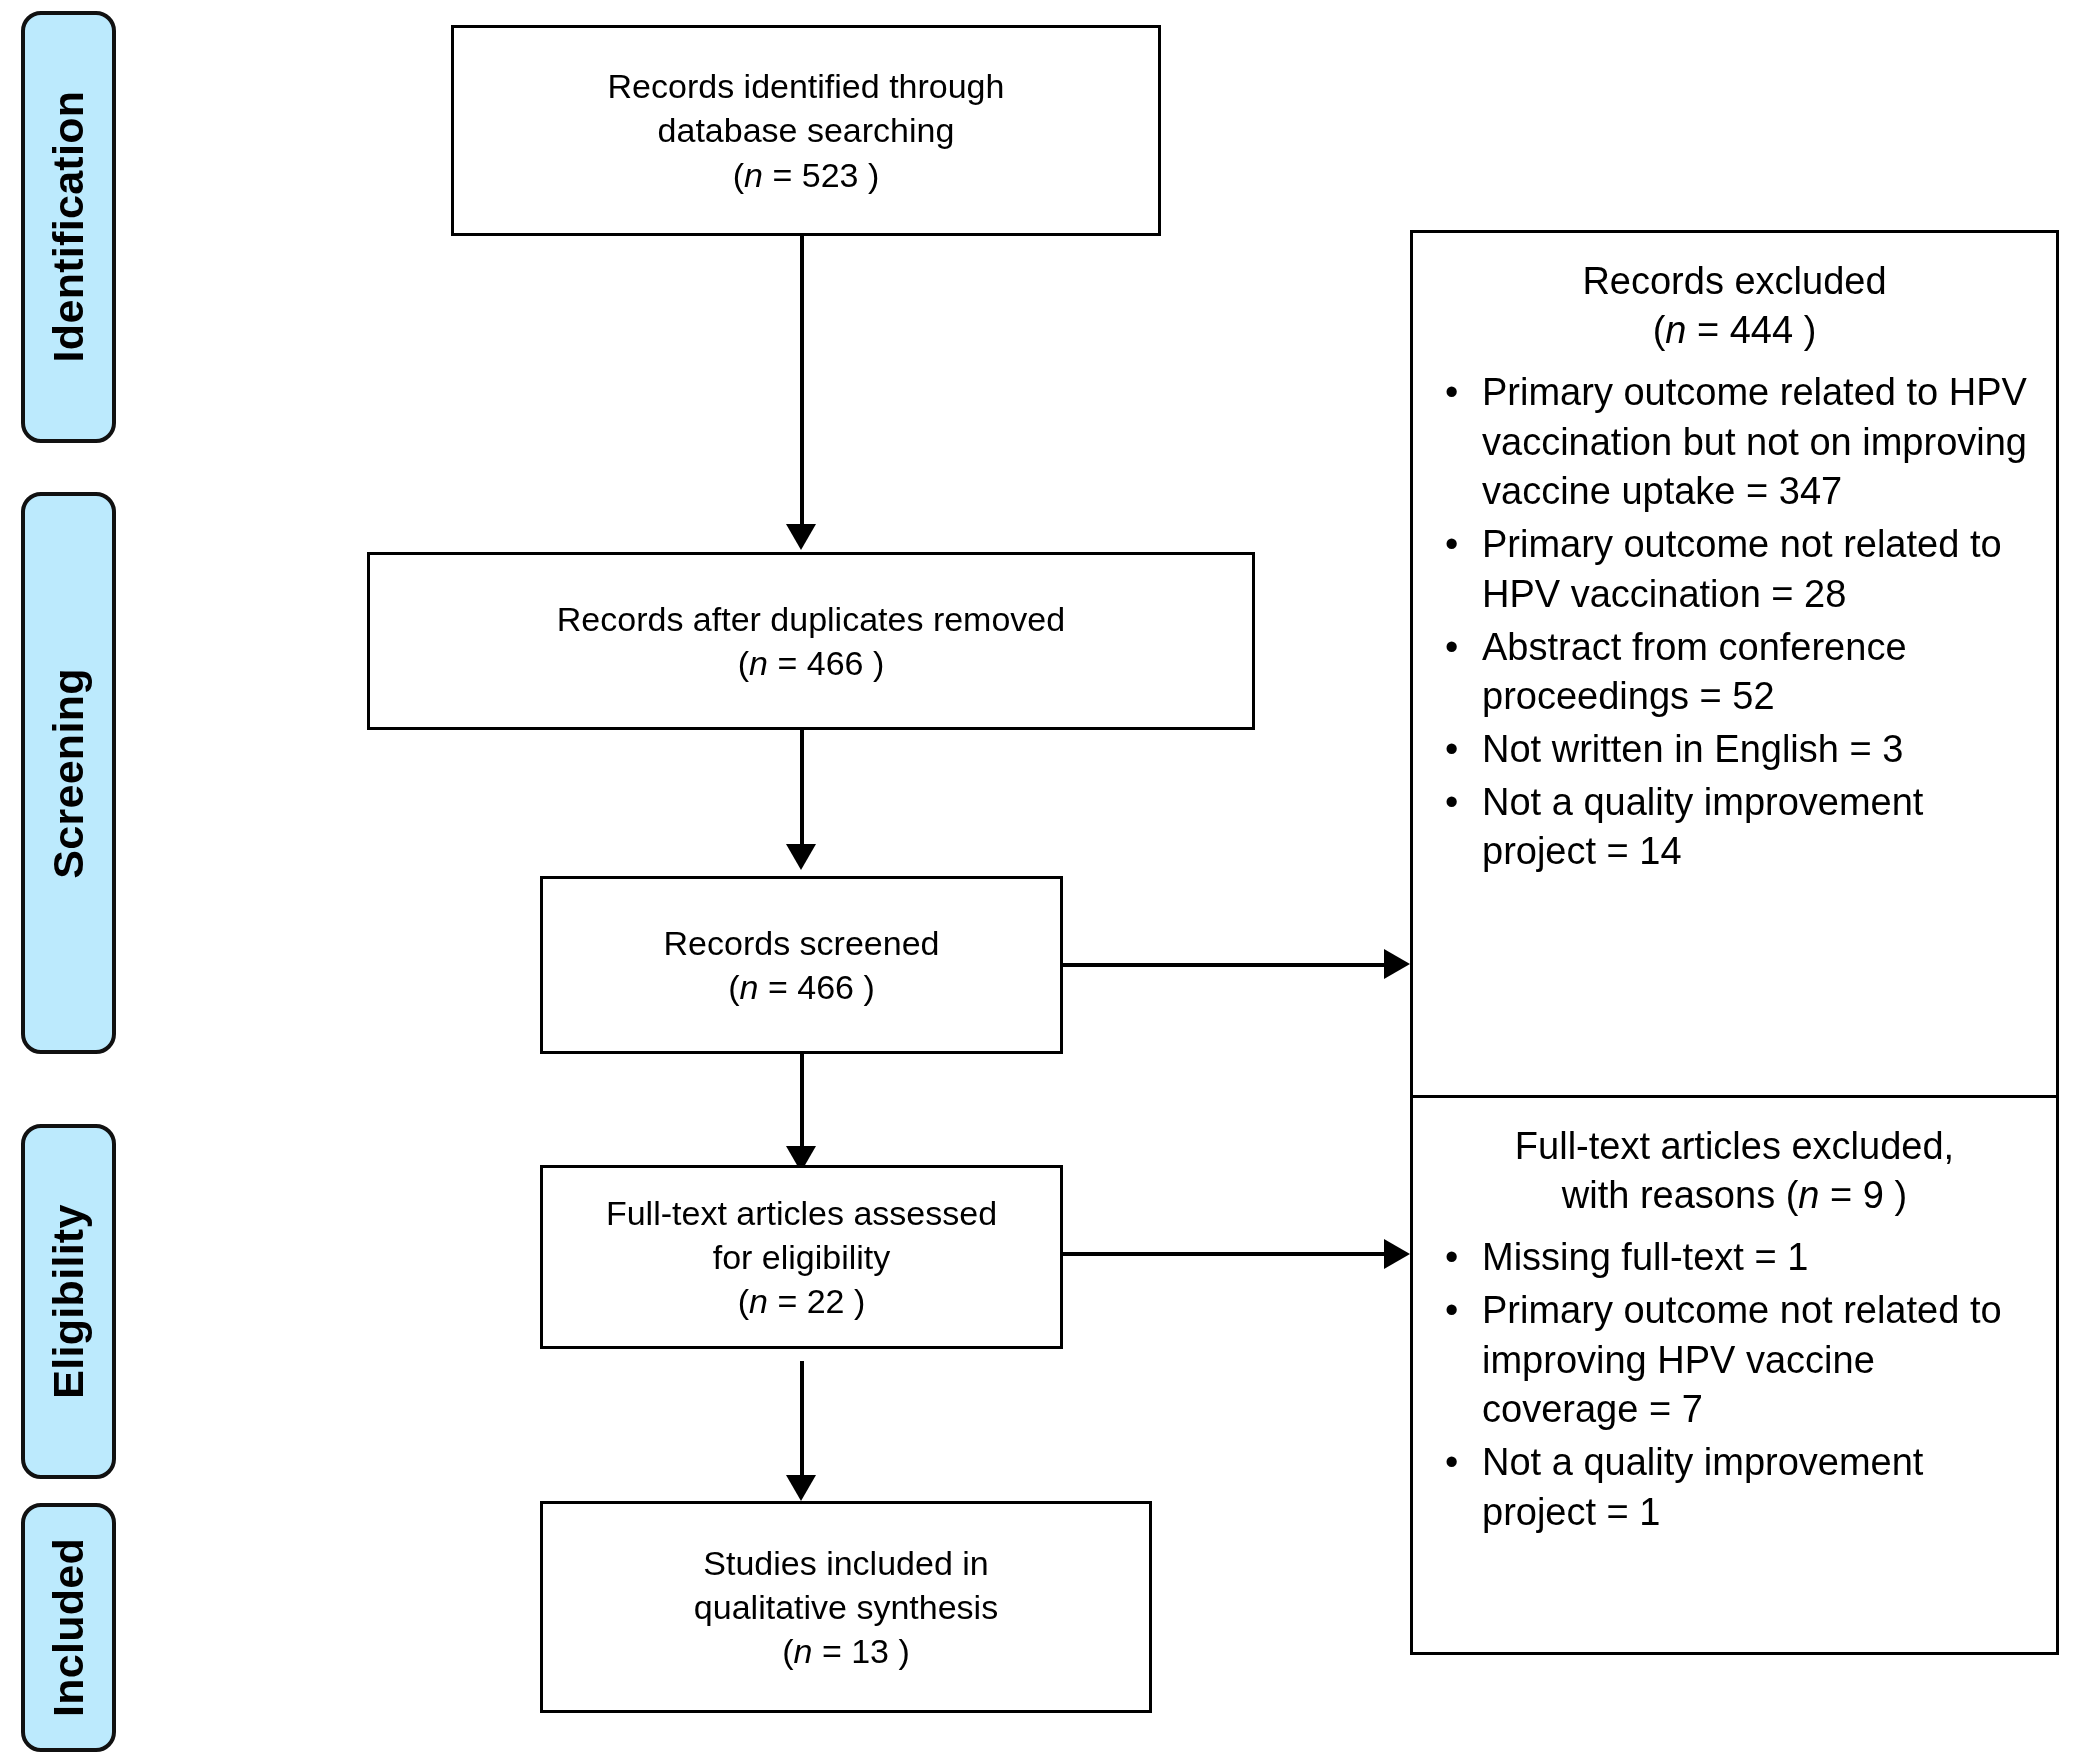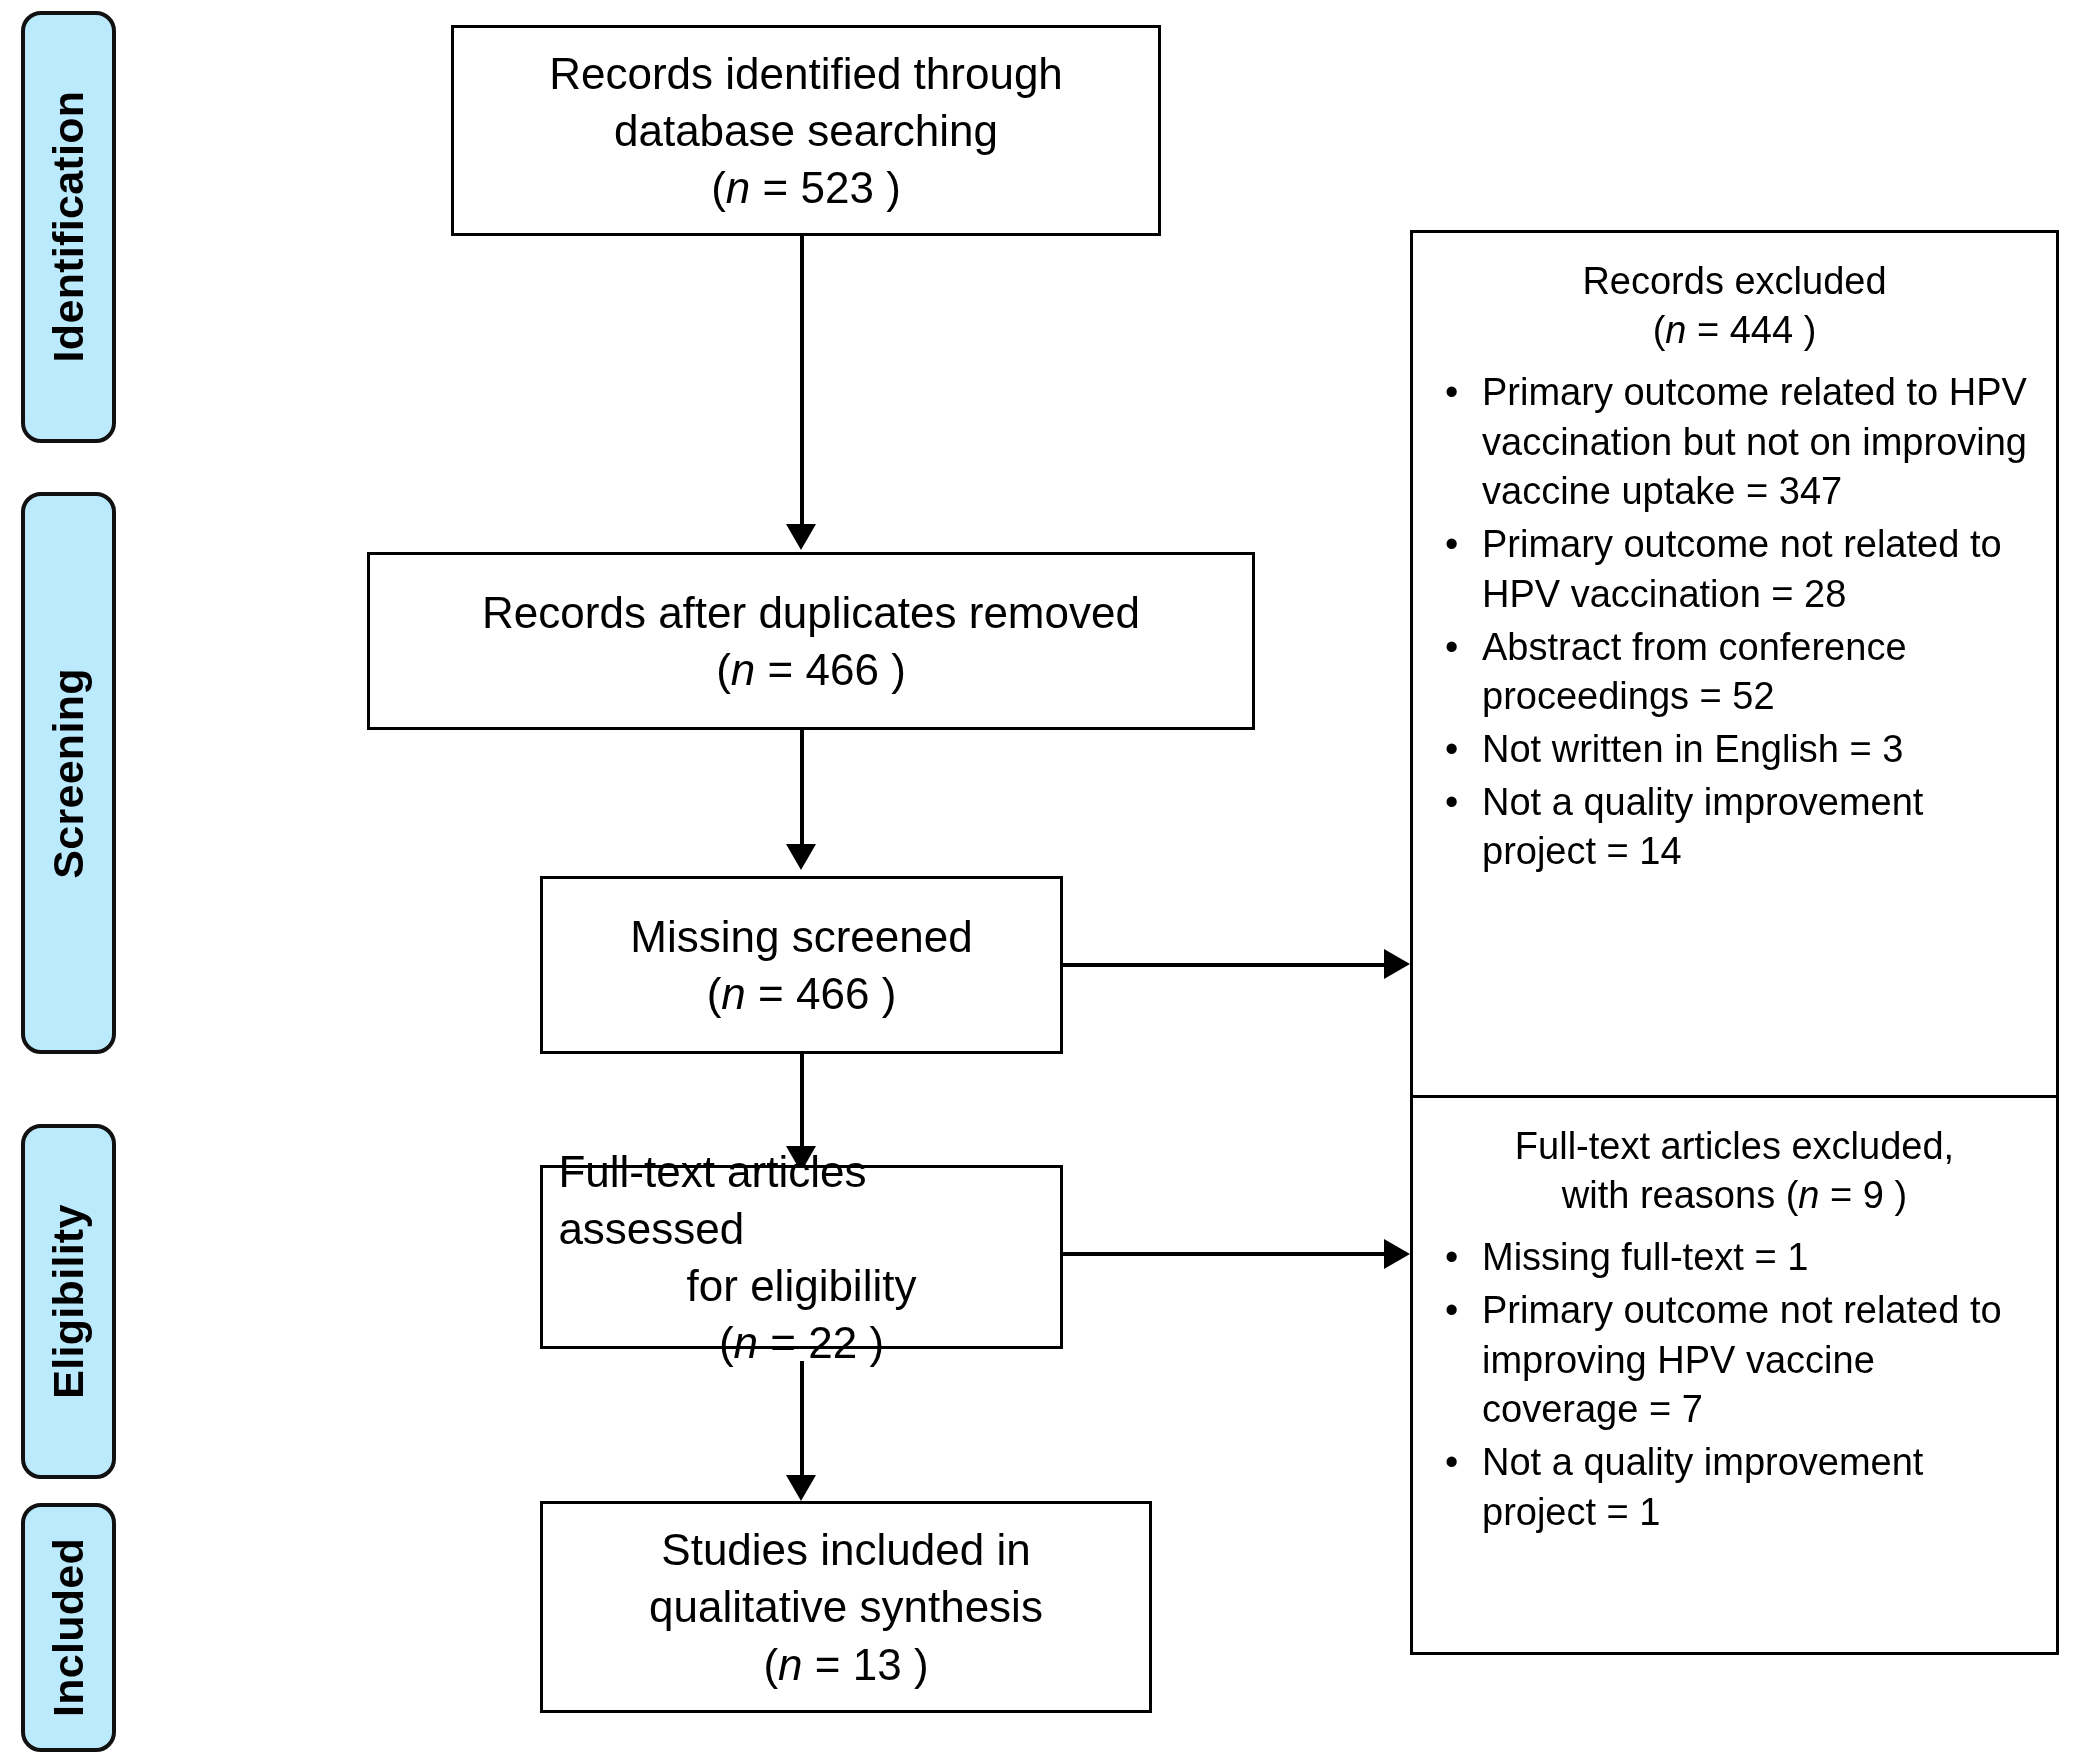--- a/index.html
+++ b/index.html
@@ -42,23 +42,23 @@
   
   .flow-box {
     position: absolute;
     background: #ffffff;
     border: 3.6px solid #000000;
     box-sizing: border-box;
     display: flex;
     flex-direction: column;
     align-items: center;
     justify-content: center;
-    text-align: left;
+    text-align: right;
     color: #000000;
-    font-size: 44px;
+    font-size: 34px;
     line-height: 1.30;
     padding: 6px 15.4px;
   }
   .flow-box .ln { display: block; }
   .nitalic { font-style: italic; }
 
   
   .excl-box {
     position: absolute;
     background: #ffffff;
@@ -168,21 +168,21 @@
     <span class="ln">database searching</span>
     <span class="ln"><span>(</span><span class="nitalic">n</span><span> = </span><span>523</span><span> )</span></span>
   </div>
 
   <div class="flow-box" style="left:367px; top:552px; width:888px; height:178px;">
     <span class="ln">Records after duplicates removed</span>
     <span class="ln"><span>(</span><span class="nitalic">n</span><span> = </span><span>466</span><span> )</span></span>
   </div>
 
   <div class="flow-box" style="left:540px; top:876px; width:523px; height:178px;">
-    <span class="ln">Missing screened</span>
+    <span class="ln">Records screened</span>
     <span class="ln"><span>(</span><span class="nitalic">n</span><span> = </span><span>466</span><span> )</span></span>
   </div>
 
   <div class="flow-box" style="left:540px; top:1165px; width:523px; height:184px;">
     <span class="ln">Full-text articles assessed</span>
     <span class="ln">for eligibility</span>
     <span class="ln"><span>(</span><span class="nitalic">n</span><span> = </span><span>22</span><span> )</span></span>
   </div>
 
   <div class="flow-box" style="left:540px; top:1501px; width:612px; height:212px;">

